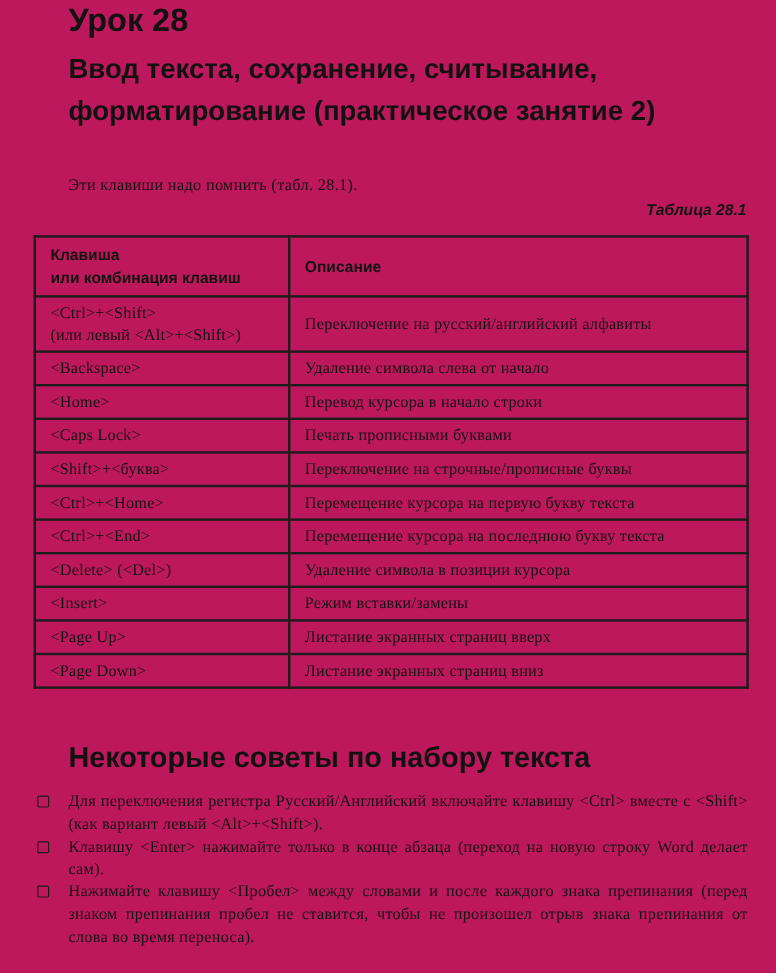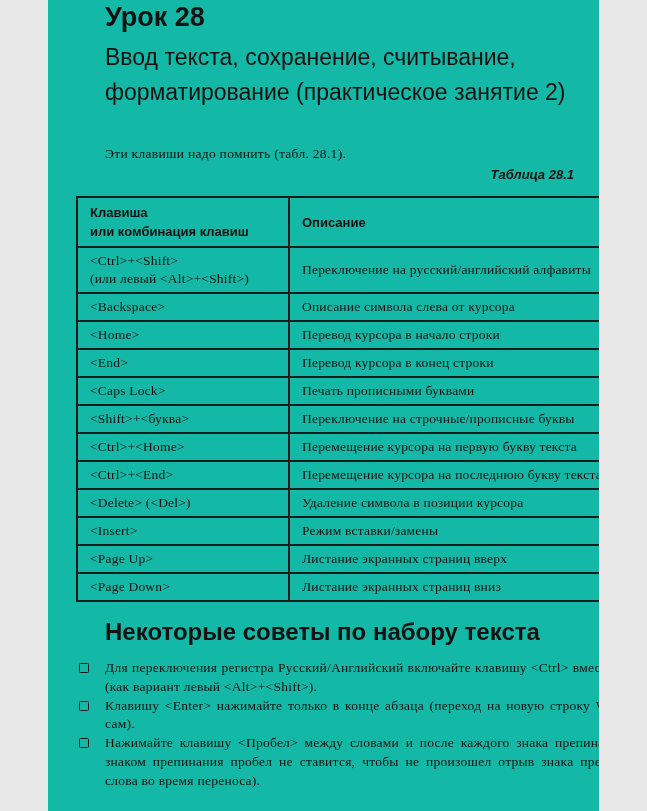--- a/index.html
+++ b/index.html
@@ -1,34 +1,34 @@
 <!DOCTYPE html>
 <html lang="ru"><head>
 <meta charset="utf-8">
 <style>
   html,body{margin:0;padding:0;background:#e8e8e8;}
   .page{
     position:relative;
-    width:551px;height:811px;
-    background:#14b8a6;
+    width:647px;height:811px;
+    background:#be185d;
     color:#111111;
     overflow:hidden;
     margin:0 auto;
     font-family:"Liberation Serif", serif;
   }
   .lesson-label{
     position:absolute;left:57px;top:0px;
     font-family:"Liberation Sans", sans-serif;
     font-weight:bold;font-size:27px;line-height:34px;
     white-space:pre-line;
   }
   .page-title{
     position:absolute;left:57px;top:40px;width:560px;
     font-family:"Liberation Sans", sans-serif;
-    font-weight:normal;font-size:23px;line-height:35px;
+    font-weight:bold;font-size:23px;line-height:35px;
     white-space:pre-line;
   }
   .intro{
     position:absolute;left:57px;top:132px;
     font-size:13.5px;letter-spacing:.3px;
   }
   .table-caption{
     position:absolute;right:25px;top:167px;
     font-family:"Liberation Sans", sans-serif;
     font-weight:bold;font-style:italic;font-size:13px;
@@ -115,29 +115,25 @@
       </tr>
     </thead>
     <tbody>
       <tr class="r1">
         <td>&lt;Ctrl&gt;+&lt;Shift&gt;
 (или левый &lt;Alt&gt;+&lt;Shift&gt;)</td>
         <td>Переключение на русский/английский алфавиты</td>
       </tr>
       <tr class="r">
         <td>&lt;Backspace&gt;</td>
-        <td>Описание символа слева от курсора</td>
+        <td>Удаление символа слева от начало</td>
       </tr>
       <tr class="r">
         <td>&lt;Home&gt;</td>
         <td>Перевод курсора в начало строки</td>
-      </tr>
-      <tr class="r">
-        <td>&lt;End&gt;</td>
-        <td>Перевод курсора в конец строки</td>
       </tr>
       <tr class="r">
         <td>&lt;Caps Lock&gt;</td>
         <td>Печать прописными буквами</td>
       </tr>
       <tr class="r">
         <td>&lt;Shift&gt;+&lt;буква&gt;</td>
         <td>Переключение на строчные/прописные буквы</td>
       </tr>
       <tr class="r">

